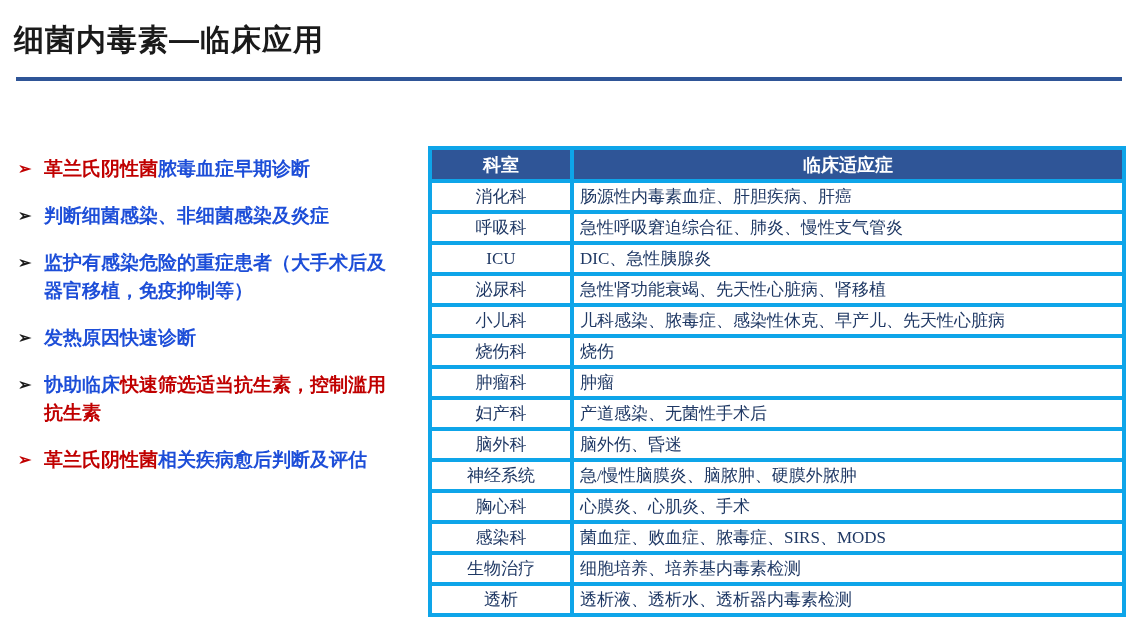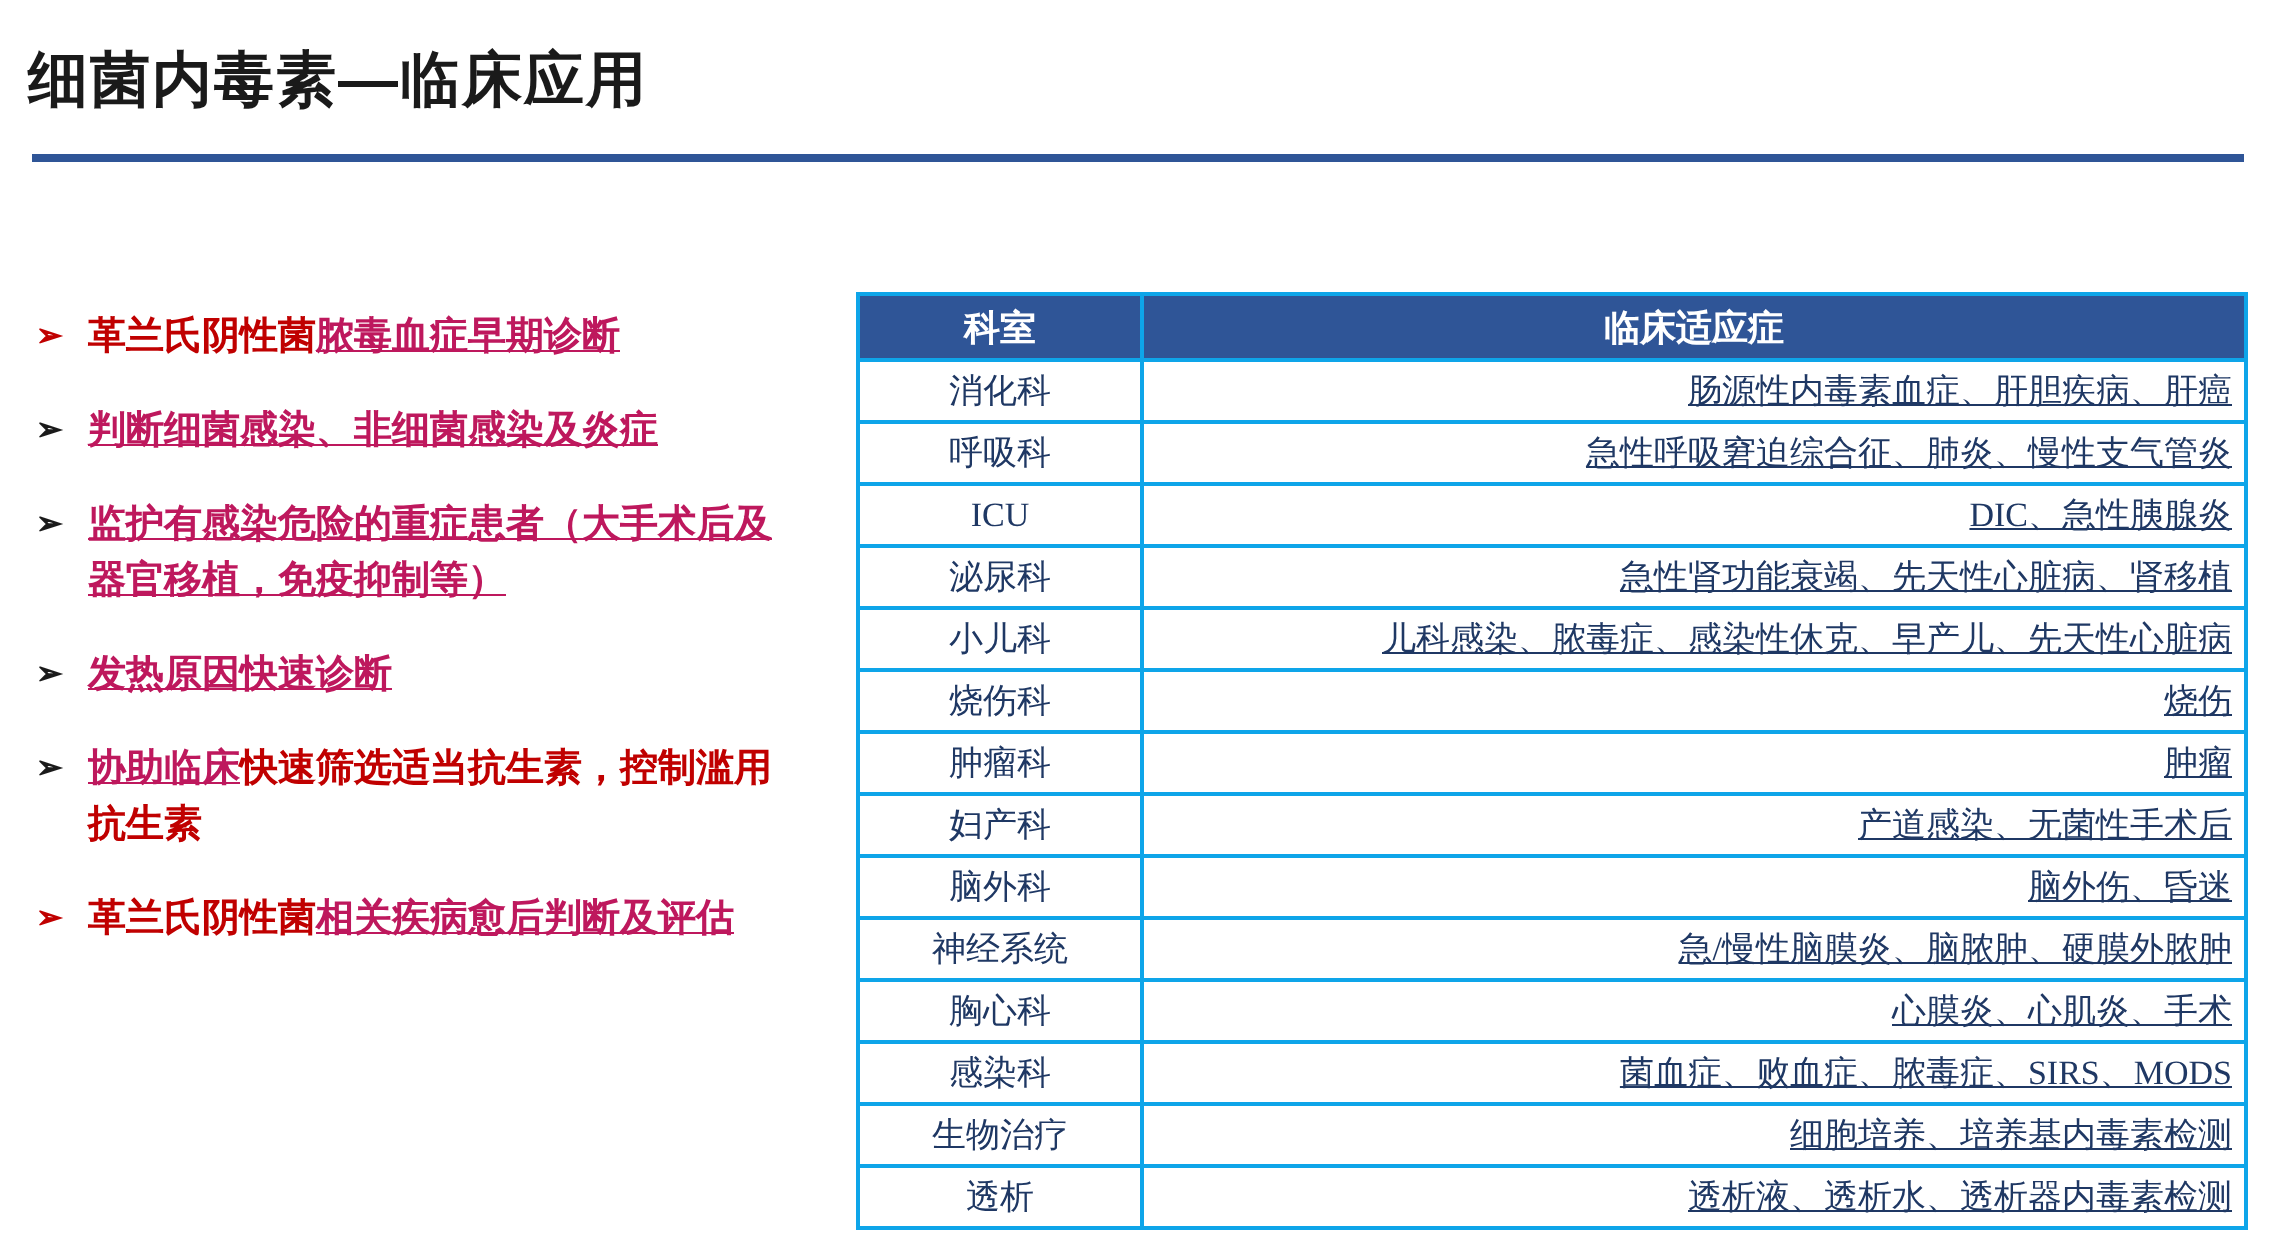--- a/index.html
+++ b/index.html
@@ -59,35 +59,35 @@
   .bullet .marker {
     position: absolute;
     left: 4px;
     top: 0px;
     font-size: 16px;
     line-height: 28px;
     color: #1a1a1a;
   }
   .bullet.red-marker .marker { color: #c00000; }
   .bullet .red { color: #c00000; }
-  .bullet .norm { color: #be185d; text-decoration: underline; }
+  .bullet .norm { color: #1d4ed8; }
   
   .table-wrap {
     position: absolute;
     left: 428px;
     top: 146px;
     width: 694px;
   }
   table.clin {
     border-collapse: collapse;
     width: 694px;
     table-layout: fixed;
   }
   table.clin th, table.clin td {
-    border: 2px solid #0ea5e9;
+    border: 4px solid #0ea5e9;
     font-family: "Liberation Serif", serif;
     font-size: 17px;
     color: #1f3864;
     height: 31px;
     padding: 0 6px;
     vertical-align: middle;
     box-sizing: border-box;
   }
   table.clin th {
     background: #2f5597;
@@ -98,23 +98,22 @@
     height: 33px;
     font-family: "Liberation Serif", serif;
   }
   col.c1 { width: 142px; }
   col.c2 { width: 552px; }
   td.dept {
     text-align: center;
     white-space: nowrap;
   }
   td.ind {
-    text-align: right;
+    text-align: left;
     padding-left: 10px;
-    text-decoration: underline;
   }
 </style>
 </head>
 <body>
 
 <div class="slide">
 
   <div class="title">细菌内毒素—临床应用</div>
   <div class="title-rule"></div>
 

